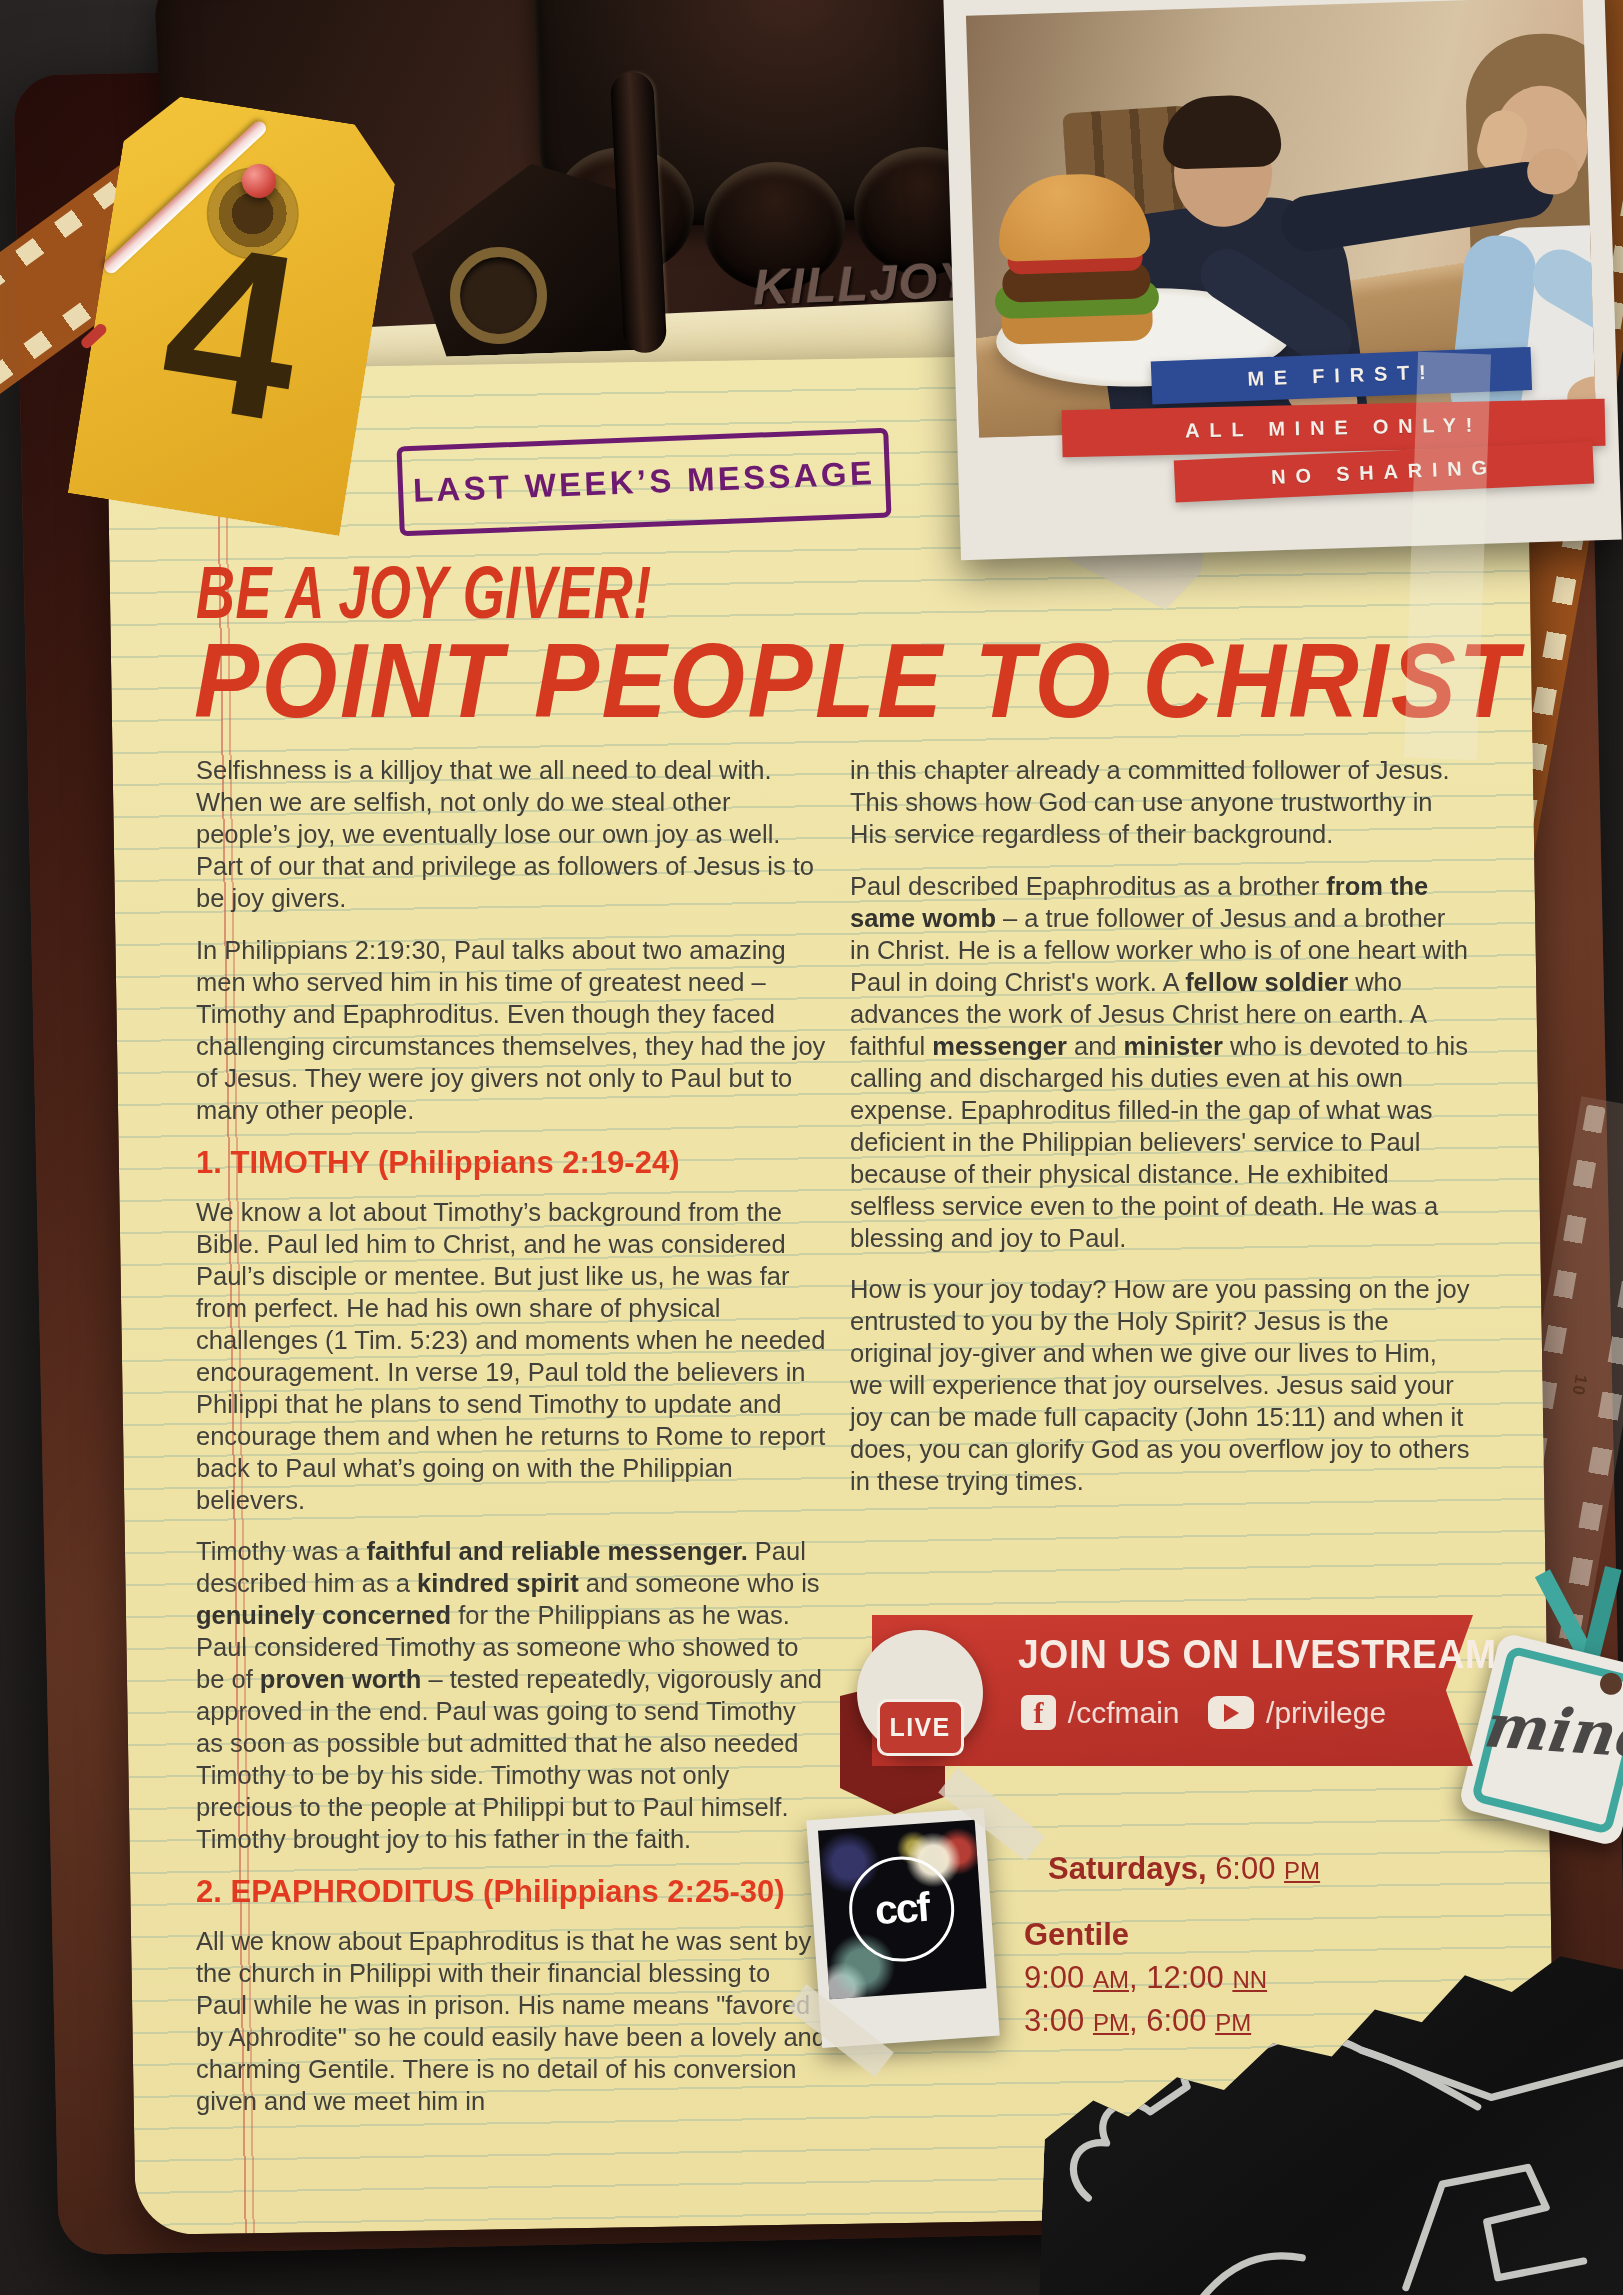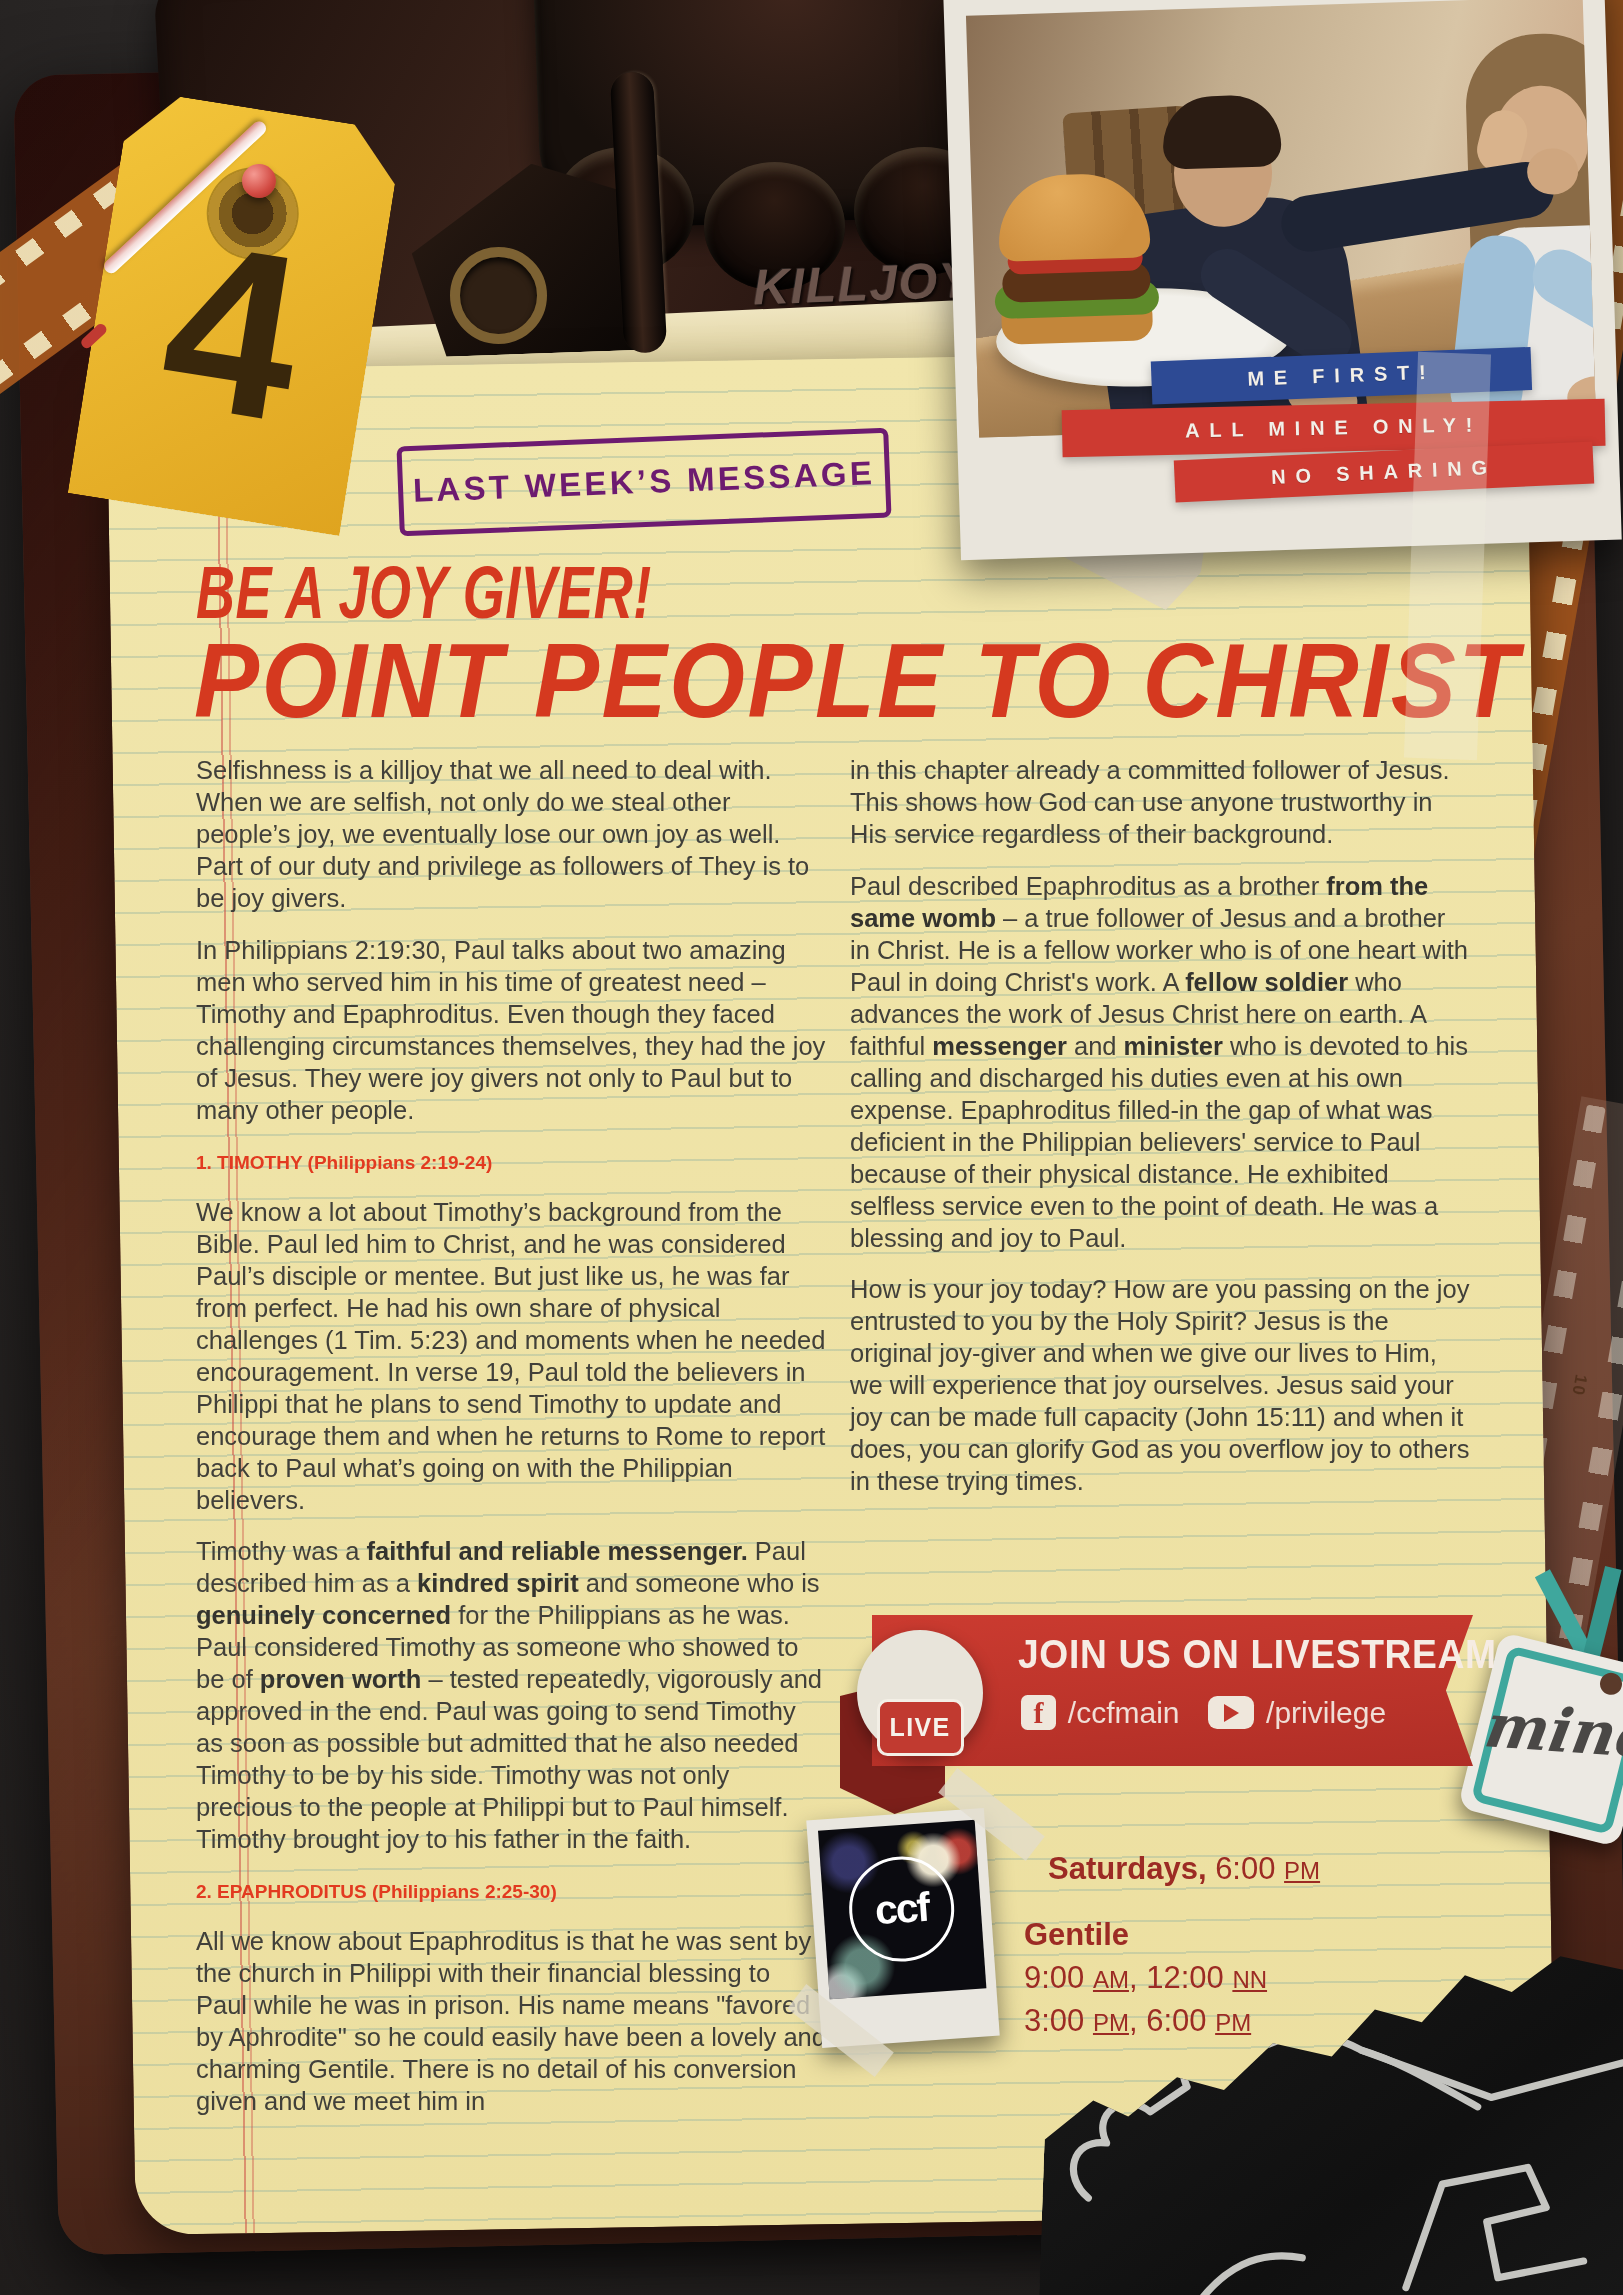--- a/index.html
+++ b/index.html
@@ -137,21 +137,21 @@
   
   .headline1{left:196px;top:549px;z-index:7;font-style:italic;font-weight:900;font-size:75px;
        color:#d5391f;transform:scaleX(.72);transform-origin:left;white-space:nowrap;letter-spacing:0.7px;}
   .headline2{left:194px;top:621px;z-index:7;font-style:italic;font-weight:900;font-size:105px;
        color:#d5391f;transform:scaleX(.93);transform-origin:left;white-space:nowrap;letter-spacing:2.6px;}
 
   
   .col{z-index:7;color:#41403a;font-size:25.5px;line-height:32px;}
   .col p{margin:0 0 19.6px 0;}
   .col b{color:#34332e;}
-  .col .rhead{color:#e23a20;font-weight:700;font-size:19px;margin:21px 0 17px 0;}
+  .col .rhead{color:#e23a20;font-weight:700;font-size:31px;margin:21px 0 17px 0;}
   .col-left{left:196px;top:754px;width:632px;}
   .col-right{left:850px;top:754px;width:622px;}
 
   
   .ribbon-tail{left:840px;top:1670px;width:105px;height:144px;background:#7c1f1a;z-index:7;
        clip-path:polygon(0 18%,100% 0,100% 88%,52% 100%,0 82%);}
   .ribbon{left:872px;top:1615px;width:601px;height:151px;z-index:8;
        background:linear-gradient(175deg,#cb3b30,#b02e26);
        clip-path:polygon(0 0,100% 0,95.5% 50%,100% 100%,0 100%);
        box-shadow:0 11.8px 26px rgba(0,0,0,.35);}
@@ -283,21 +283,21 @@
     <div class="ph-label lbl1">ME FIRST!</div>
     <div class="ph-label lbl2">ALL MINE ONLY!</div>
     <div class="ph-label lbl3">NO SHARING</div>
   </div>
   <div class="abs tape-vert"></div>
 
   <div class="abs headline1">BE A JOY GIVER!</div>
   <div class="abs headline2">POINT PEOPLE TO CHRIST</div>
 
   <div class="abs col col-left">
-    <p>Selfishness is a killjoy that we all need to deal with. When we are selfish, not only do we steal other people’s joy, we eventually lose our own joy as well. Part of our duty and privilege as followers of They is to be joy givers.</p>
+    <p>Selfishness is a killjoy that we all need to deal with. When we are selfish, not only do we steal other people’s joy, we eventually lose our own joy as well. Part of our that and privilege as followers of Jesus is to be joy givers.</p>
     <p>In Philippians 2:19:30, Paul talks about two amazing men who served him in his time of greatest need – Timothy and Epaphroditus. Even though they faced challenging circumstances themselves, they had the joy of Jesus. They were joy givers not only to Paul but to many other people.</p>
     <div class="rhead">1. TIMOTHY (Philippians 2:19-24)</div>
     <p>We know a lot about Timothy’s background from the Bible. Paul led him to Christ, and he was considered Paul’s disciple or mentee. But just like us, he was far from perfect. He had his own share of physical challenges (1 Tim. 5:23) and moments when he needed encouragement. In verse 19, Paul told the believers in Philippi that he plans to send Timothy to update and encourage them and when he returns to Rome to report back to Paul what’s going on with the Philippian believers.</p>
     <p>Timothy was a <b>faithful and reliable messenger.</b> Paul described him as a <b>kindred spirit</b> and someone who is <b>genuinely concerned</b> for the Philippians as he was. Paul considered Timothy as someone who showed to be of <b>proven worth</b> – tested repeatedly, vigorously and approved in the end. Paul was going to send Timothy as soon as possible but admitted that he also needed Timothy to be by his side. Timothy was not only precious to the people at Philippi but to Paul himself. Timothy brought joy to his father in the faith.</p>
     <div class="rhead">2. EPAPHRODITUS (Philippians 2:25-30)</div>
     <p>All we know about Epaphroditus is that he was sent by the church in Philippi with their financial blessing to Paul while he was in prison. His name means "favored by Aphrodite" so he could easily have been a lovely and charming Gentile. There is no detail of his conversion given and we meet him in</p>
   </div>
 
   <div class="abs col col-right">
     <p>in this chapter already a committed follower of Jesus. This shows how God can use anyone trustworthy in His service regardless of their background.</p>

